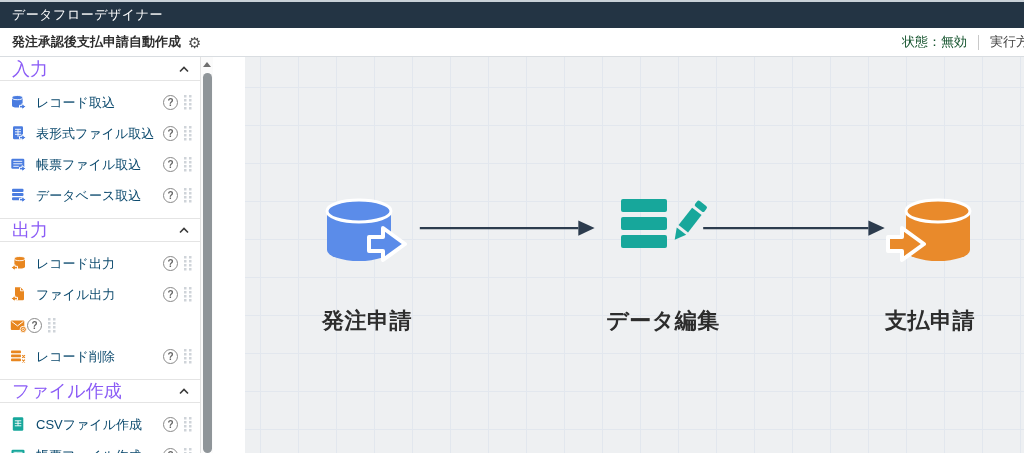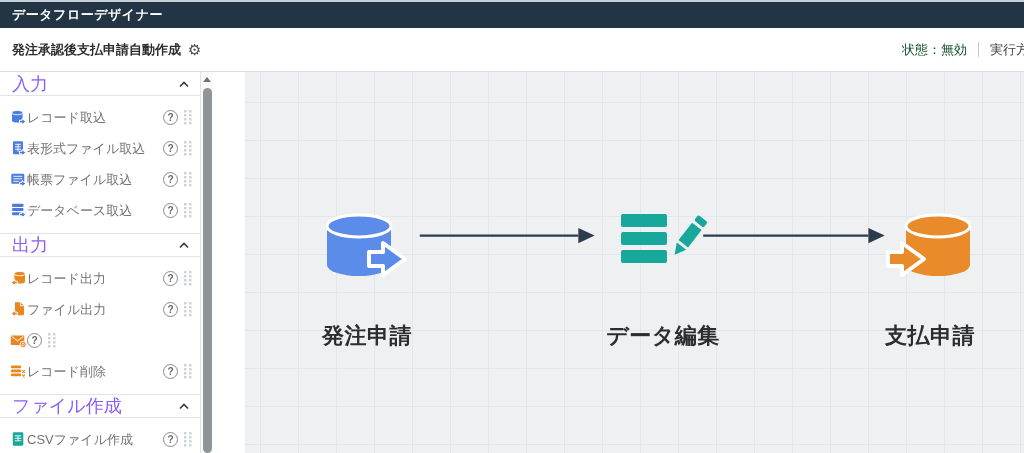--- a/index.html
+++ b/index.html
@@ -2,44 +2,44 @@
 <html><head>
 <meta charset="utf-8">
 <style>
   * { margin:0; padding:0; box-sizing:border-box; }
   html,body { width:1024px; height:453px; overflow:hidden; }
   body { font-family:"Liberation Sans","DejaVu Sans",sans-serif; background:#fff; color:#333; }
   .app { width:1024px; height:453px; display:flex; flex-direction:column; overflow:hidden; position:relative; }
 
   
   .topbar { height:28px; background:#233444; border-top:2px solid #c9d1d8; display:flex; align-items:center; padding:0 12px; flex:0 0 auto; }
-  .topbar .title { color:#fff; font-size:13px; font-weight:bold; letter-spacing:.5px; }
-
-  
-  .subbar { height:44px; background:#fff; border-bottom:1px solid #d9dde1; position:relative; display:flex; padding:0 12px; flex:0 0 auto; overflow:hidden; }
+  .topbar .title { color:#fff; font-size:13px; font-weight:normal; letter-spacing:.5px; }
+
+  
+  .subbar { height:29px; background:#fff; border-bottom:1px solid #d9dde1; position:relative; display:flex; padding:0 12px; flex:0 0 auto; overflow:hidden; }
   .subbar-left { display:flex; align-items:center; gap:7px; }
   .flow-name { font-size:13px; font-weight:bold; color:#2e2e2e; }
   .gear { font-size:15px; color:#4a4a4a; line-height:1; cursor:pointer; }
   .subbar-right { position:absolute; right:-18px; top:0; height:100%; display:flex; align-items:center; gap:11px; }
   .status { font-size:13px; color:#14532d; }
   .vdiv { width:1px; height:15px; background:#c9c9c9; }
   .run { font-size:13px; color:#444; white-space:nowrap; }
 
   
   .body { flex:1; display:flex; min-height:0; }
 
   
   .sidebar { width:200px; background:#fff; flex:0 0 auto; overflow:hidden; }
   .section-hdr { height:24px; display:flex; align-items:center; padding:0 10px 0 12px; border-bottom:1px solid #e4e4e4; cursor:pointer; }
   .section + .section .section-hdr { border-top:1px solid #e4e4e4; }
   .section-hdr .sec-label { font-size:18px; color:#8b5cf6; flex:1; }
   .section-items { padding:6px 0 7px; }
   .s-item { height:31px; display:flex; align-items:center; padding-left:10px; cursor:pointer; }
   .s-item .ic { width:17px; height:17px; flex:0 0 auto; display:flex; }
-  .s-item .lbl { font-size:13px; color:#737373; flex:1; white-space:nowrap; overflow:hidden; }
+  .s-item .lbl { font-size:13px; color:#0c4a6e; margin-left:9px; flex:1; white-space:nowrap; overflow:hidden; }
   .help { width:15px; height:15px; border:1.3px solid #8a8a8a; border-radius:50%; color:#666; font-size:10px; font-weight:bold; display:flex; align-items:center; justify-content:center; flex:0 0 auto; cursor:pointer; }
   .grip { margin:0 8px 0 6px; flex:0 0 auto; display:flex; cursor:grab; }
 
   
   .vscroll { width:13px; background:#fbfbfb; border-left:1px solid #e2e2e2; position:relative; flex:0 0 auto; }
   .scroll-up { height:14px; display:flex; align-items:center; justify-content:center; cursor:pointer; }
   .scroll-up:after { content:""; border-left:4px solid transparent; border-right:4px solid transparent; border-bottom:5px solid #6f6f6f; }
   .scroll-thumb { position:absolute; left:1.5px; top:16px; bottom:0; width:9px; background:#8f9599; border-radius:5px; cursor:pointer; }
 
   

